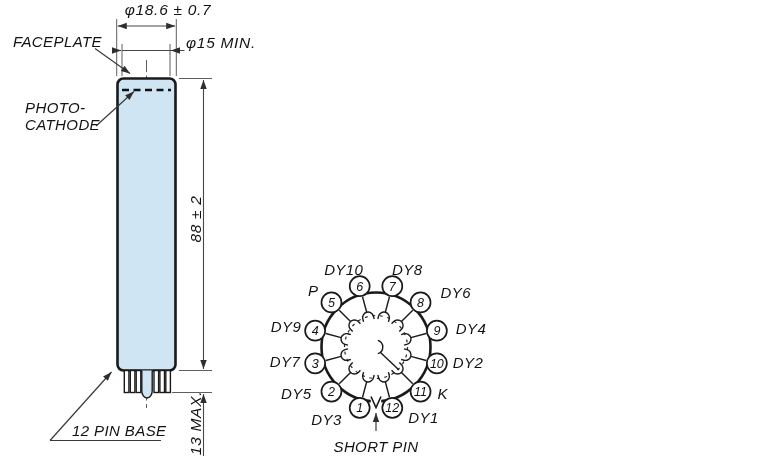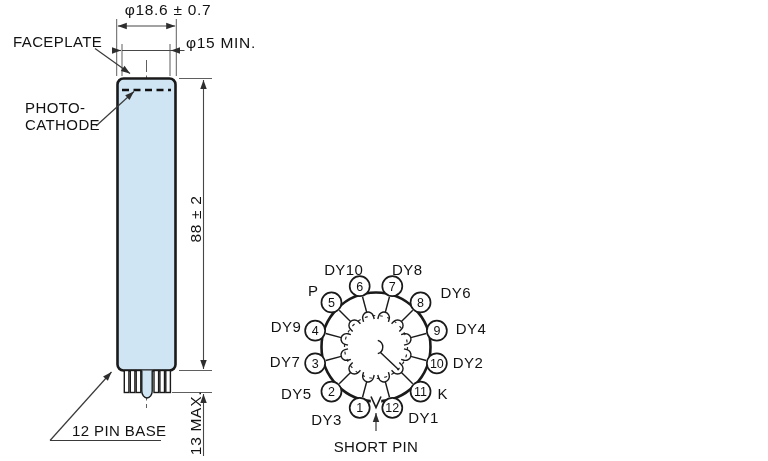--- a/index.html
+++ b/index.html
@@ -1,16 +1,16 @@
 <!DOCTYPE html>
 <html><head>
 <meta charset="utf-8">
 <style>
   html,body{margin:0;padding:0;background:#ffffff;}
-  .stage{position:relative;width:768px;height:461px;background:#fff;overflow:hidden;}
+  .stage{position:relative;width:768px;height:461px;background:#fff;overflow:hidden;font-style:italic;}
   svg{display:block;}
   text{font-family:"Liberation Sans","DejaVu Sans",sans-serif;font-size:15px;fill:#121212;}
   .dimtext{font-size:15.5px;letter-spacing:0.7px;}
   .lbltext{font-size:15px;letter-spacing:0.4px;}
   .pin-num{font-size:12.5px;}
   .fill-blue{stroke:#1a1a1a;stroke-width:2.6;}
   .thin{stroke:#5f5f5f;stroke-width:1;fill:none;}
   .dim{stroke:#474747;stroke-width:1.1;fill:none;}
   .leader{stroke:#3a3a3a;stroke-width:1.2;fill:none;}
   .pinlead{fill:#ffffff;stroke:#1a1a1a;stroke-width:1.4;}

